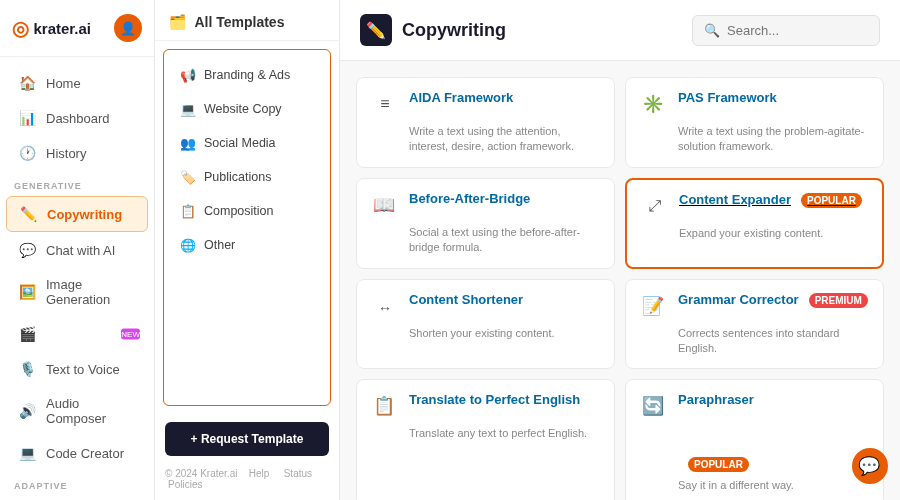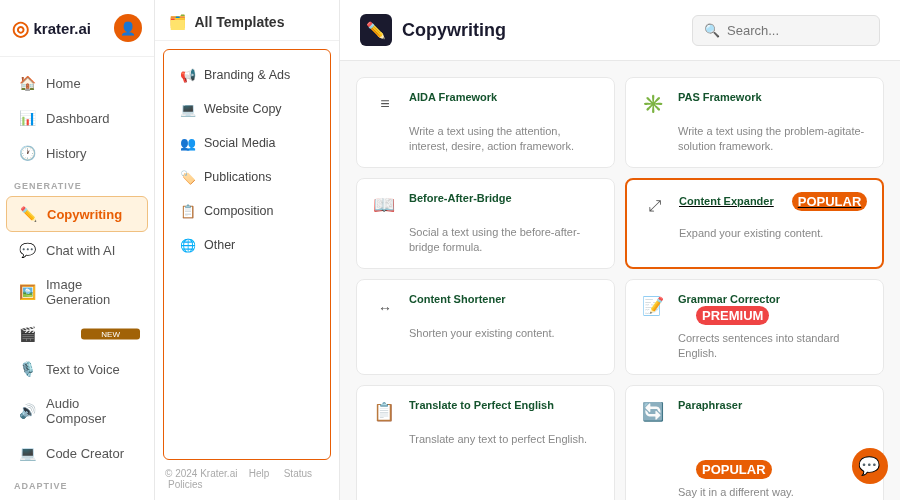--- a/index.html
+++ b/index.html
@@ -37,23 +37,23 @@
     .main-title-icon { width: 32px; height: 32px; background: #1a1a2e; border-radius: 6px; display: flex; align-items: center; justify-content: center; color: white; font-size: 16px; }
     .main-title-text { font-size: 18px; font-weight: 700; color: #1a1a2e; }
     .search-box { display: flex; align-items: center; gap: 6px; background: #f5f5f5; border: 1px solid #e0e0e0; border-radius: 6px; padding: 7px 12px; }
     .search-box input { border: none; background: transparent; outline: none; font-size: 13px; color: #666; width: 140px; }
 
     .templates-grid { flex: 1; overflow-y: auto; padding: 16px 16px; display: grid; grid-template-columns: 1fr 1fr; gap: 10px; align-content: start; }
     .template-card { background: #fff; border: 1px solid #e8e8e8; border-radius: 8px; padding: 12px 14px; cursor: pointer; position: relative; }
     .template-card.highlighted { border: 2px solid #e85d04; }
     .card-header { display: flex; align-items: flex-start; gap: 10px; margin-bottom: 6px; }
     .card-icon { width: 28px; height: 28px; display: flex; align-items: center; justify-content: center; font-size: 18px; flex-shrink: 0; color: #555; }
-    .card-title { font-size: 11px; font-weight: 700; color: #14532d; line-height: 1.3; }
+    .card-title { font-size: 13px; font-weight: 700; color: #0369a1; line-height: 1.3; }
     .card-desc { font-size: 11px; color: #888; line-height: 1.4; padding-left: 38px; }
-    .badge { font-size: 13px; font-weight: 700; padding: 2px 6px; border-radius: 10px; color: white; margin-left: 18px; text-transform: uppercase; }
+    .badge { font-size: 10px; font-weight: 700; padding: 2px 6px; border-radius: 10px; color: white; margin-left: 10px; text-transform: uppercase; }
     .badge-popular { background: #e85d04; }
     .badge-premium { background: #ef4444; }
   </style>
 </head>
 <body>
 
 <div class="sidebar">
   <div class="sidebar-logo">
     <div class="logo-text">
       <span style="color:#e85d04; font-size:20px;">◎</span>
@@ -86,21 +86,21 @@
     <div class="nav-item">
       <span class="nav-icon">💬</span>
       <span>Chat with AI</span>
     </div>
     <div class="nav-item" style="position:relative;">
       <span class="nav-icon">🖼️</span>
       <span>Image Generation</span>
     </div>
     <div class="nav-item" style="position:relative;">
       <span class="nav-icon">🎬</span>
-      <span style="position:absolute;right:8px;top:50%;transform:translateY(-50%);background:#a16207;color:white;font-size:8px;padding:1px 20px;border-radius:3px;">NEW</span>
+      <span style="position:absolute;right:8px;top:50%;transform:translateY(-50%);background:#d946ef;color:white;font-size:8px;padding:1px 0;border-radius:3px;">NEW</span>
     </div>
     <div class="nav-item">
       <span class="nav-icon">🎙️</span>
       <span>Text to Voice</span>
     </div>
     <div class="nav-item">
       <span class="nav-icon">🔊</span>
       <span>Audio Composer</span>
     </div>
     <div class="nav-item">
@@ -141,20 +141,23 @@
     <div class="template-item">
       <span class="t-icon">📋</span>
       <span>Composition</span>
     </div>
     <div class="template-item">
       <span class="t-icon">🌐</span>
       <span>Other</span>
     </div>
   </div>
 
+  <button class="request-btn">
+    <span>+ Request Template</span>
+  </button>
   <div class="footer-links">
     <span>© 2024 Krater.ai</span>
     &nbsp;
     <a href="#">Help</a>
     &nbsp;
     <a href="#">Status</a>
     &nbsp;
     <a href="#">Policies</a>
   </div>
 </div>

